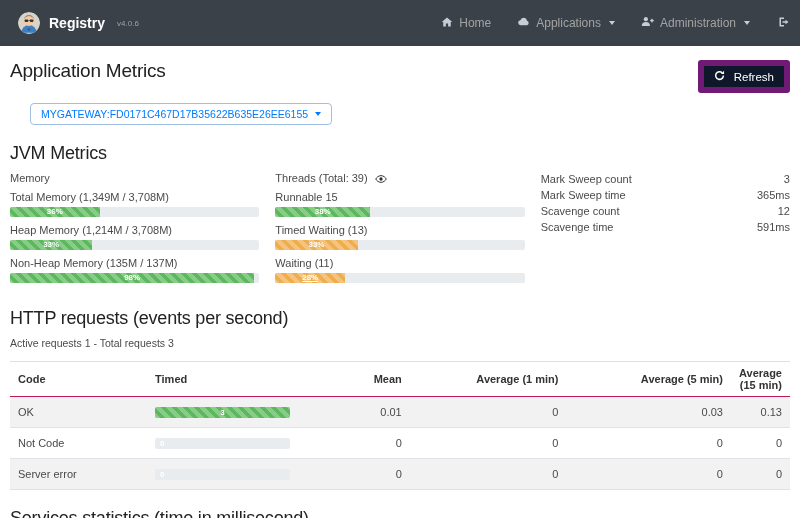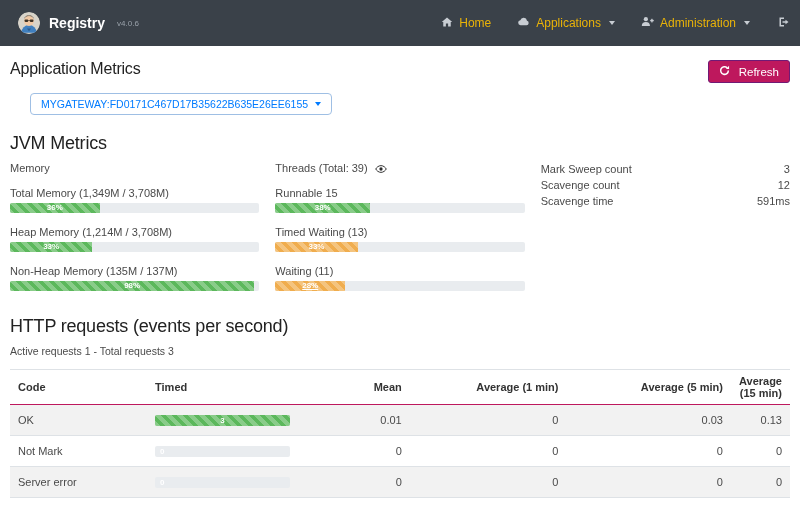--- a/index.html
+++ b/index.html
@@ -13,51 +13,51 @@
   
   .navbar {
     height:46px; background:#3a4149; color:#c8cdd3;
     display:flex; align-items:center; padding:0 10px 0 18px;
   }
   .brand { display:flex; align-items:center; gap:9px; cursor:pointer; }
   .brand-logo { width:22px; height:22px; border-radius:50%; overflow:hidden; display:block; }
   .brand-name { color:#fff; font-weight:bold; font-size:14px; }
   .brand-version { color:#9aa2ab; font-size:8px; margin-left:3px; }
   .nav-links { margin-left:auto; display:flex; align-items:center; gap:26px; font-size:12px; }
-  .nav-link { display:flex; align-items:center; gap:6px; cursor:pointer; color:#eab308; white-space:nowrap; }
+  .nav-link { display:flex; align-items:center; gap:6px; cursor:pointer; color:#a3a3a3; white-space:nowrap; }
   .caret { display:inline-block; width:0; height:0; border-left:3.5px solid transparent; border-right:3.5px solid transparent; border-top:4px solid #c8cdd3; margin-left:2px; }
   .nav-signout { margin-left:2px; cursor:pointer; display:flex; align-items:center; }
 
   
   .main { padding:0 10px; }
   .page-head { display:flex; align-items:flex-start; justify-content:space-between; margin-top:14px; }
-  .page-title { font-size:16px; font-weight:500; color:#222; margin:0; letter-spacing:-0.2px; }
+  .page-title { font-size:19px; font-weight:500; color:#222; margin:0; letter-spacing:-0.2px; }
   .btn-refresh {
-    background:#be185d; border:1px solid #701a75; color:#fff;
+    background:#0f172a; border:6px solid #701a75; color:#fff;
     font-size:11.5px; padding:4px 10px; border-radius:3px;
     display:flex; align-items:center; gap:9px; cursor:pointer;
     font-family:"Liberation Sans", sans-serif;
   }
   .instance-row { margin-top:10px;padding-left:20px; }
   .btn-instance {
     background:#fff; border:1px solid #9fbfe4; color:#007bff;
     font-size:10.5px; padding:4px 10px; border-radius:4px;
     display:inline-flex; align-items:center; gap:7px; cursor:pointer;
     font-family:"Liberation Sans", sans-serif;
   }
   .caret-blue { display:inline-block; width:0; height:0; border-left:3.5px solid transparent; border-right:3.5px solid transparent; border-top:4px solid #007bff; }
 
   
   .section-title { font-size:18px; font-weight:500; color:#222; margin:18px 0 8px; letter-spacing:-0.2px; }
 
   
   .jvm-grid { display:flex; gap:16px; }
   .jvm-col { flex:1 1 0; font-size:11px; min-width:0; }
   .col-title { margin-bottom:2px; display:flex; align-items:center; gap:5px; }
-  .metric-label { margin:13px 0 4px; }
+  .metric-label { margin:7px 0 4px; }
   .progress { height:10px; background:#e9ecef; border-radius:2px; overflow:hidden; margin-bottom:7px; }
   .progress-bar {
     height:100%; font-size:8px; font-weight:bold; color:#fff;
     text-align:center; line-height:10px; white-space:nowrap;
     background-image:linear-gradient(45deg, rgba(255,255,255,.28) 25%, transparent 25%, transparent 50%, rgba(255,255,255,.28) 50%, rgba(255,255,255,.28) 75%, transparent 75%, transparent);
     background-size:11px 11px;
   }
   .bar-green  { background-color:#5cb85c; }
   .bar-orange { background-color:#f0ad4e; }
   .bar-zero   { background-color:transparent; background-image:none; width:auto !important; text-align:left; padding-left:5px; color:#fff; }
@@ -214,20 +214,24 @@
         </div>
       </div>
     </div>
 
     <div class="jvm-col">
       <div class="gc-row">
         <span>Mark Sweep count</span>
         <span>3</span>
       </div>
       <div class="gc-row">
+        <span>Mark Sweep time</span>
+        <span>365ms</span>
+      </div>
+      <div class="gc-row">
         <span>Scavenge count</span>
         <span>12</span>
       </div>
       <div class="gc-row">
         <span>Scavenge time</span>
         <span>591ms</span>
       </div>
     </div>
   </div>
 
@@ -252,21 +256,21 @@
           <div class="progress">
             <div class="progress-bar bar-green" style="width: 100%;">3</div>
           </div>
         </td>
         <td class="num">0.01</td>
         <td class="num">0</td>
         <td class="num">0.03</td>
         <td class="num">0.13</td>
       </tr>
       <tr>
-        <td>Not Mark</td>
+        <td>Not Code</td>
         <td class="count-cell">
           <div class="progress">
             <div class="progress-bar bar-zero">0</div>
           </div>
         </td>
         <td class="num">0</td>
         <td class="num">0</td>
         <td class="num">0</td>
         <td class="num">0</td>
       </tr>

